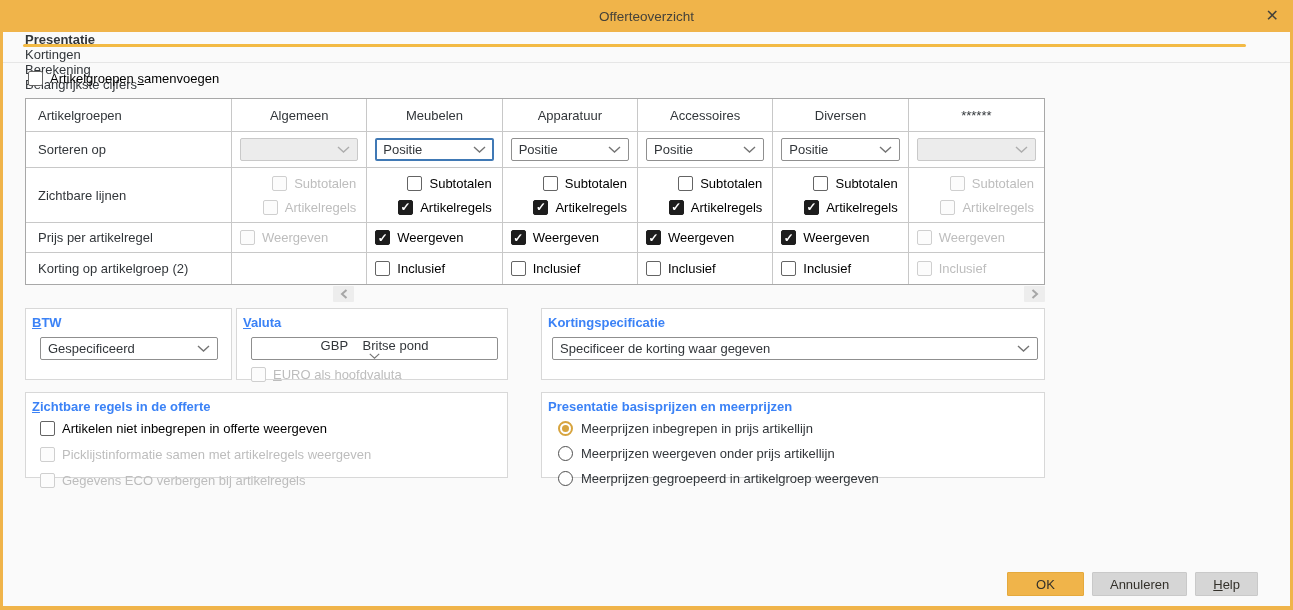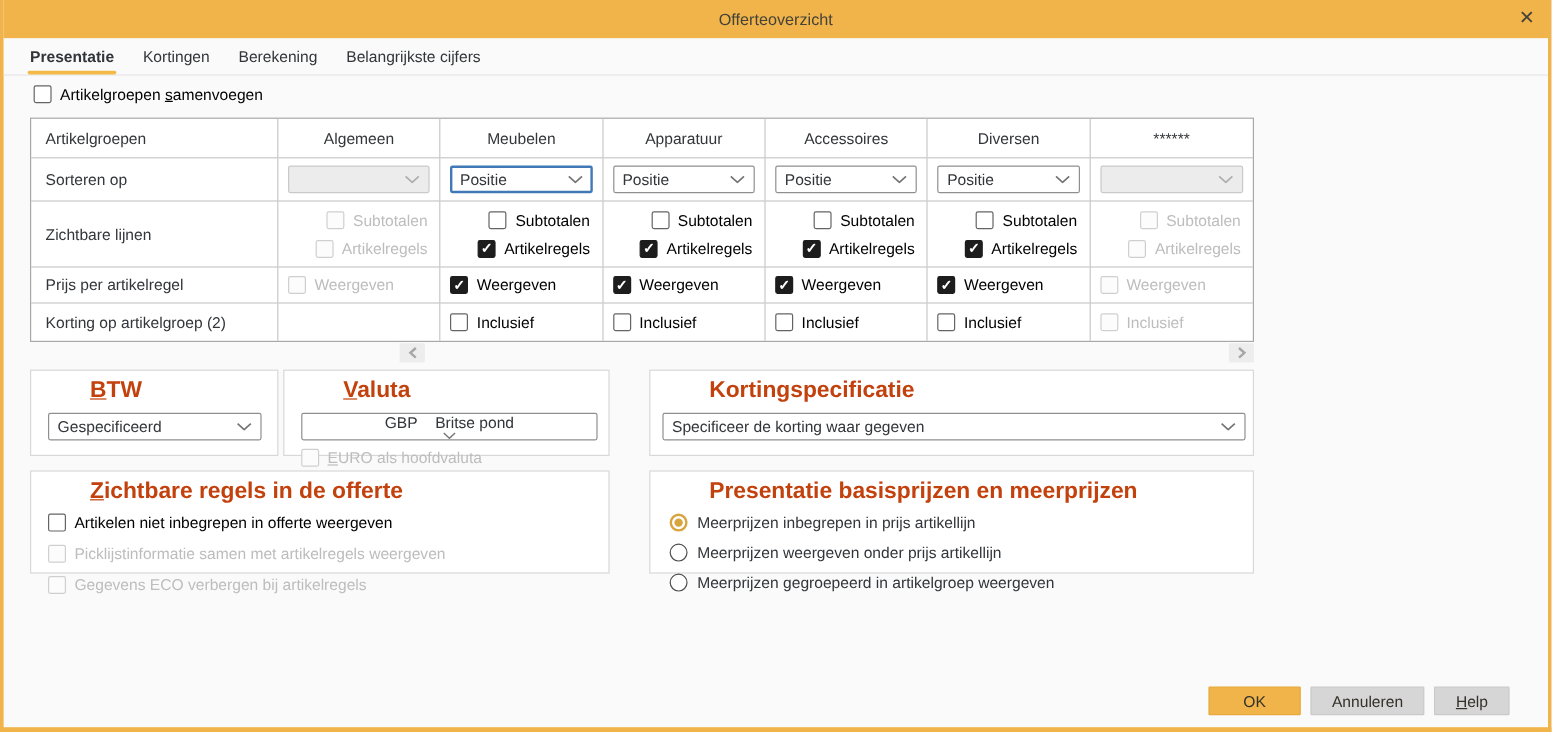--- a/index.html
+++ b/index.html
@@ -14,21 +14,21 @@
     display:flex; align-items:center; justify-content:center;
   }
   .title { font-size:13.5px; color:#45423A; }
   .close {
     position:absolute; right:14px; top:50%; transform:translateY(-50%);
     font-size:16px; color:#45423A; cursor:pointer; line-height:1;
   }
   
   .tabs {
     position:absolute; top:32px; left:0; right:0; height:31px;
-    display:flex; align-items:stretch; padding:0 22px; border-bottom:1px solid #E6E6E6; background:#FAFAFA;
+    display:flex; align-items:stretch; padding:0 22px; border-bottom:1px solid #E6E6E6; background:#FAFAFA;flex-direction:column;
   }
   .tab { position:relative; display:flex; align-items:center; margin-right:24px; font-size:13px; color:#32363A; cursor:pointer; }
   .tab.active { font-weight:bold; }
   .tab.active::after { content:""; position:absolute; left:-2px; right:-2px; bottom:0; height:3px; background:#F3BA45; border-radius:2px; }
   
   .cb-item { display:flex; align-items:center; gap:7px; font-size:13px; color:#000000; cursor:default; white-space:nowrap; }
   .cb {
     flex:0 0 auto; width:15px; height:15px; border:1px solid #646464; border-radius:2px; background:#FFFFFF;
     display:flex; align-items:center; justify-content:center;
   }
@@ -68,21 +68,21 @@
   .select.focused { border:2px solid #4079B5; padding:0 6px; }
   .select.disabled { background:#ECECEC; border-color:#C9C9C9; cursor:default; }
   .panel .select { width:auto; }
   
   .scroll-btn {
     position:absolute; width:21px; height:16px; background:#EDEDED; border-radius:1px;
     display:flex; align-items:center; justify-content:center; cursor:pointer;
   }
   
   .panel { position:absolute; background:#FFFFFF; border:1px solid #D8D8D8; padding:6px 6px; }
-  .panel-title { font-size:19px; font-weight:bold; color:#c2410c; margin-bottom:7px; white-space:nowrap;margin-left:43px; }
+  .panel-title { font-size:13px; font-weight:bold; color:#3b82f6; margin-bottom:7px; white-space:nowrap; }
   .panel-body { margin-left:8px; display:flex; flex-direction:column; }
   #panel-btw      { left:22px;  top:308px; width:207px; height:72px; }
   #panel-valuta   { left:233px; top:308px; width:272px; height:72px; }
   #panel-korting  { left:538px; top:308px; width:504px; height:72px; }
   #panel-zichtbaar{ left:22px;  top:392px; width:483px; height:86px; }
   #panel-meer     { left:538px; top:392px; width:504px; height:86px; }
   #panel-btw .select { width:178px; }
   #panel-valuta .select { width:247px;flex-direction:column; }
   #panel-korting .select { width:486px; margin-left:-4px; }
   .sel-code { display:inline-block; min-width:42px; }

